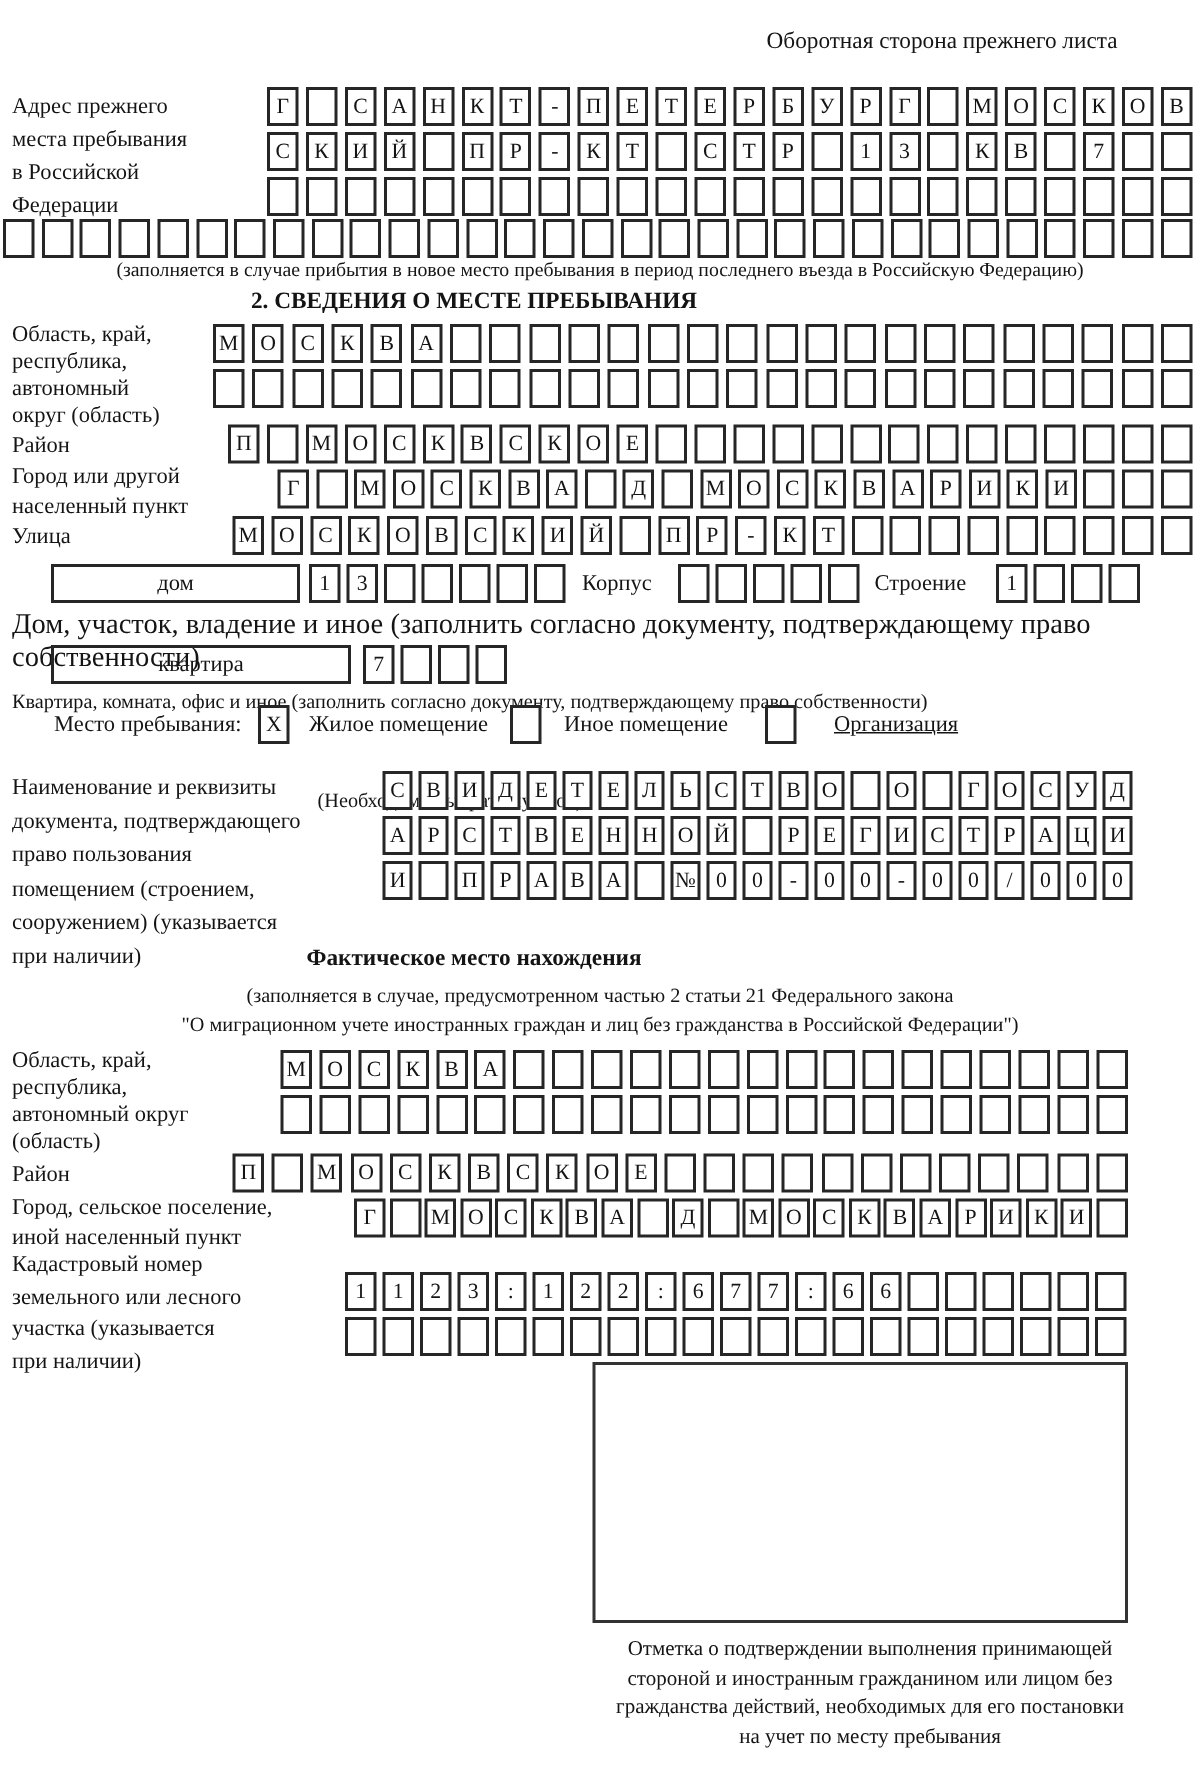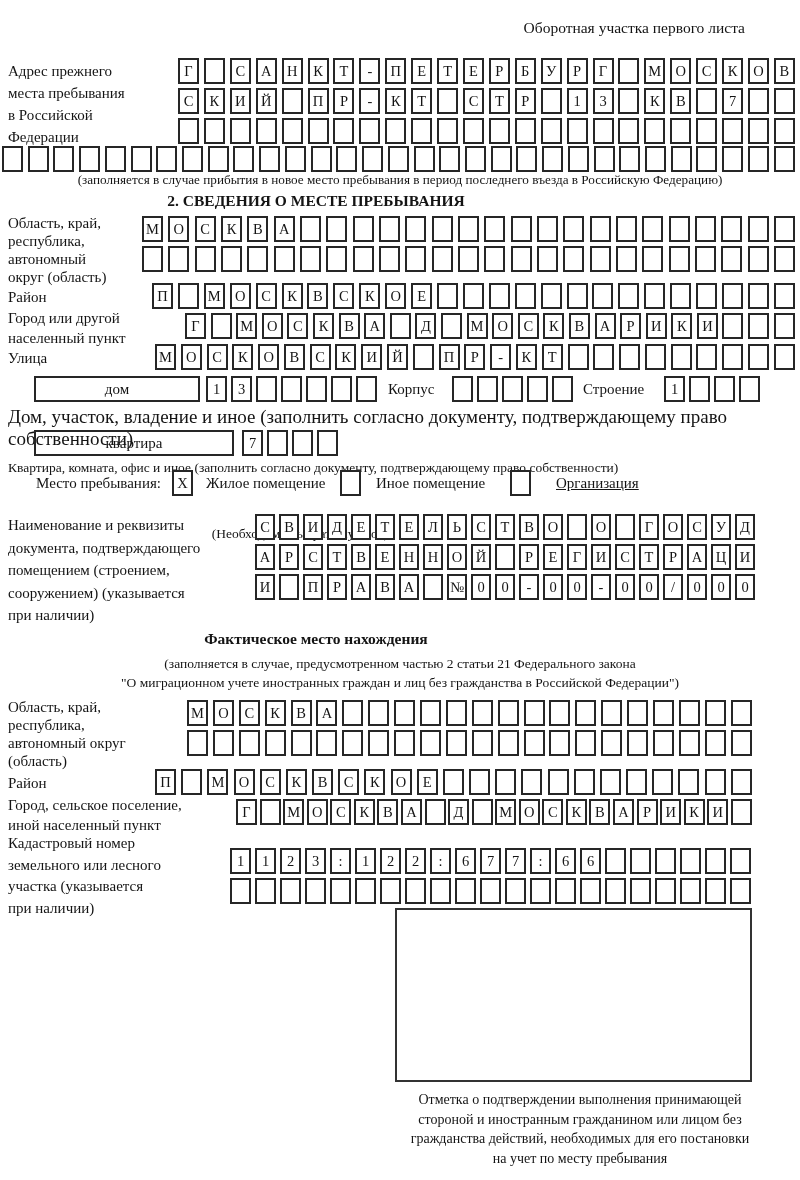--- a/index.html
+++ b/index.html
@@ -80,21 +80,21 @@
   #acity-row{left:236px;top:799px;width:516px;}
   #cad-label{left:8px;top:833px;width:220px;line-height:21.5px;}
   #cad-r1{left:230px;top:848px;width:521px;}
   #cad-r2{left:230px;top:878px;width:521px;}
   #stamp-box{left:395px;top:908px;width:357px;height:174px;box-sizing:border-box;border:2px solid #333;}
   #stamp-note{left:346px;top:1090px;width:468px;font-size:14px;line-height:19.5px;}
 </style>
 </head>
 <body>
 
-<div id="hdr" class="abs lbl">Оборотная участка первого листа</div>
+<div id="hdr" class="abs lbl">Оборотная сторона прежнего листа</div>
 
 <div id="pa-label" class="abs lbl">
     <div>Адрес прежнего</div>
     <div>места пребывания</div>
     <div>в Российской</div>
     <div>Федерации</div>
   </div>
 <div id="pa-r1" class="abs spread">
     <div class="cell">Г</div>
     <div class="cell"> </div>
@@ -401,20 +401,21 @@
 <div id="stay-l1" class="abs lbl">Жилое помещение</div>
 <div id="stay-c2" class="abs cell"></div>
 <div id="stay-l2" class="abs lbl">Иное помещение</div>
 <div id="stay-c3" class="abs cell"></div>
 <div id="stay-l3" class="abs lbl">Организация</div>
 <div id="stay-hint" class="abs center">(Необходимо выбрать нужное)</div>
 
 <div id="doc-label" class="abs lbl">
     <div>Наименование и реквизиты</div>
     <div>документа, подтверждающего</div>
+    <div>право пользования</div>
     <div>помещением (строением,</div>
     <div>сооружением) (указывается</div>
     <div>при наличии)</div>
   </div>
 <div id="doc-r1" class="abs spread">
     <div class="cell">С</div>
     <div class="cell">В</div>
     <div class="cell">И</div>
     <div class="cell">Д</div>
     <div class="cell">Е</div>

